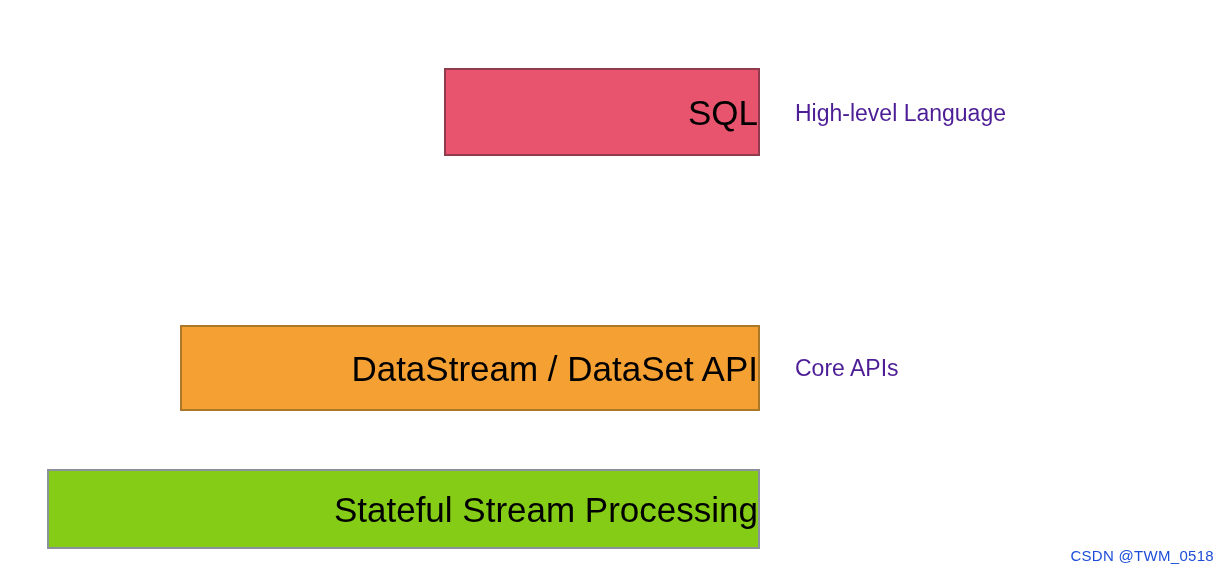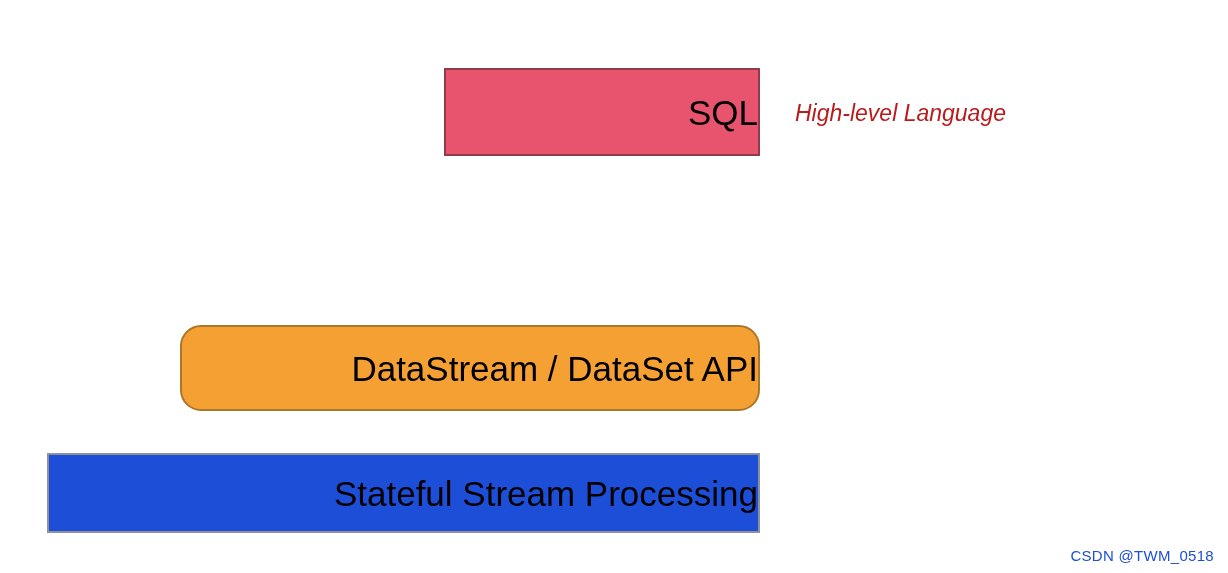--- a/index.html
+++ b/index.html
@@ -57,43 +57,41 @@
   }
   #box-table-api .layer-label { font-size: 35px; }
 
   #box-datastream {
     left: 180px;
     top: 325px;
     width: 580px;
     height: 86px;
     background: #f5a033;
     border-color: #ab7729;
-    border-radius: 21px;
   }
   #box-datastream .layer-label { font-size: 35px; }
 
   #box-stateful {
     left: 47px;
     top: 453px;
     width: 713px;
     height: 80px;
     background: #e3e9f3;
     border-color: #8b919d;
   }
   #box-stateful .layer-label { font-size: 35px; }
 
   
   .side-note {
     position: absolute;
     left: 795px;
-    color: #b91c1c;
+    color: #4c1d95;
     font-size: 23px;
     line-height: 31px;
     white-space: pre-line;
-    font-style: italic;
   }
   #note-sql        { top: 98px; }
   #note-table-api  { top: 226px; }
   #note-datastream { top: 353px; }
   #note-stateful   { top: 464px; }
 
   
   #watermark {
     position: absolute;
     right: 14px;
@@ -111,20 +109,21 @@
 
   <div class="layer-box" id="box-sql" style="background: rgb(232, 84, 110); border-color: rgb(143, 58, 77);">
     <span class="layer-label">SQL</span>
   </div>
   <div class="side-note" id="note-sql">High-level Language</div>
 
 
   <div class="layer-box" id="box-datastream" style="background: rgb(245, 160, 51); border-color: rgb(171, 119, 41);">
     <span class="layer-label">DataStream / DataSet API</span>
   </div>
+  <div class="side-note" id="note-datastream">Core APIs</div>
 
-  <div class="layer-box" id="box-stateful" style="background: #1d4ed8; border-color: rgb(139, 145, 157);">
+  <div class="layer-box" id="box-stateful" style="background: #84cc16; border-color: rgb(139, 145, 157); margin-top: 16px;">
     <span class="layer-label">Stateful Stream Processing</span>
   </div>
 
   <div id="watermark" style="color: #1d4ed8;">CSDN @TWM_0518</div>
 
 </div>
 
 </body></html>

